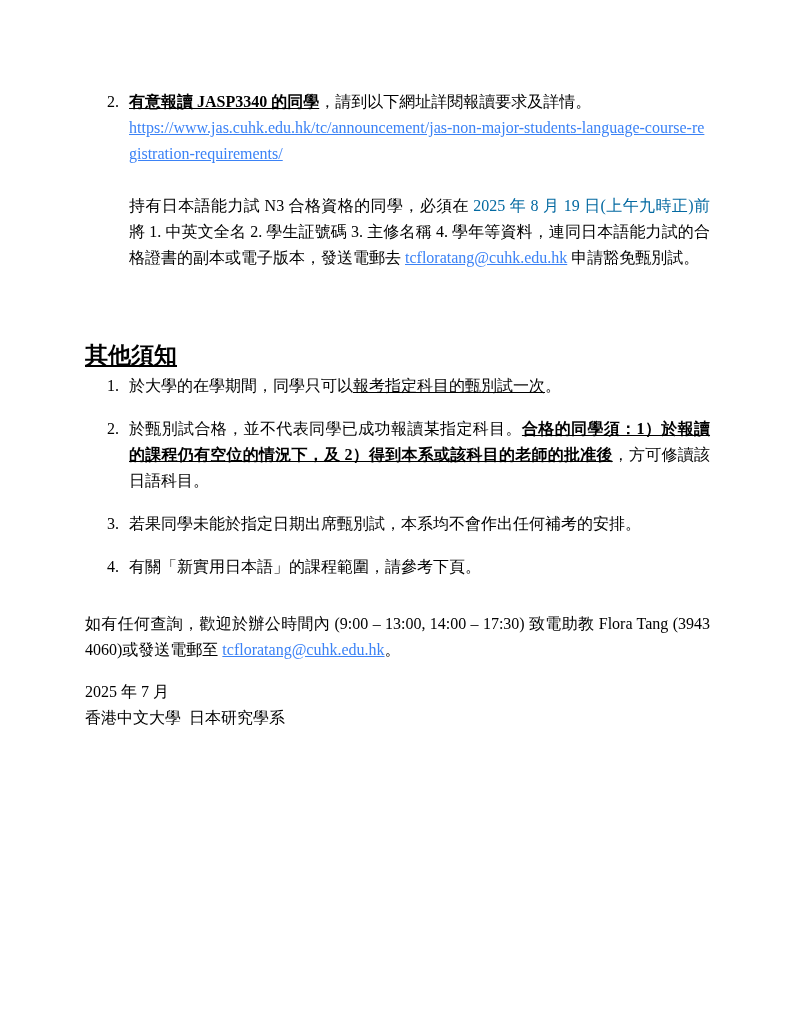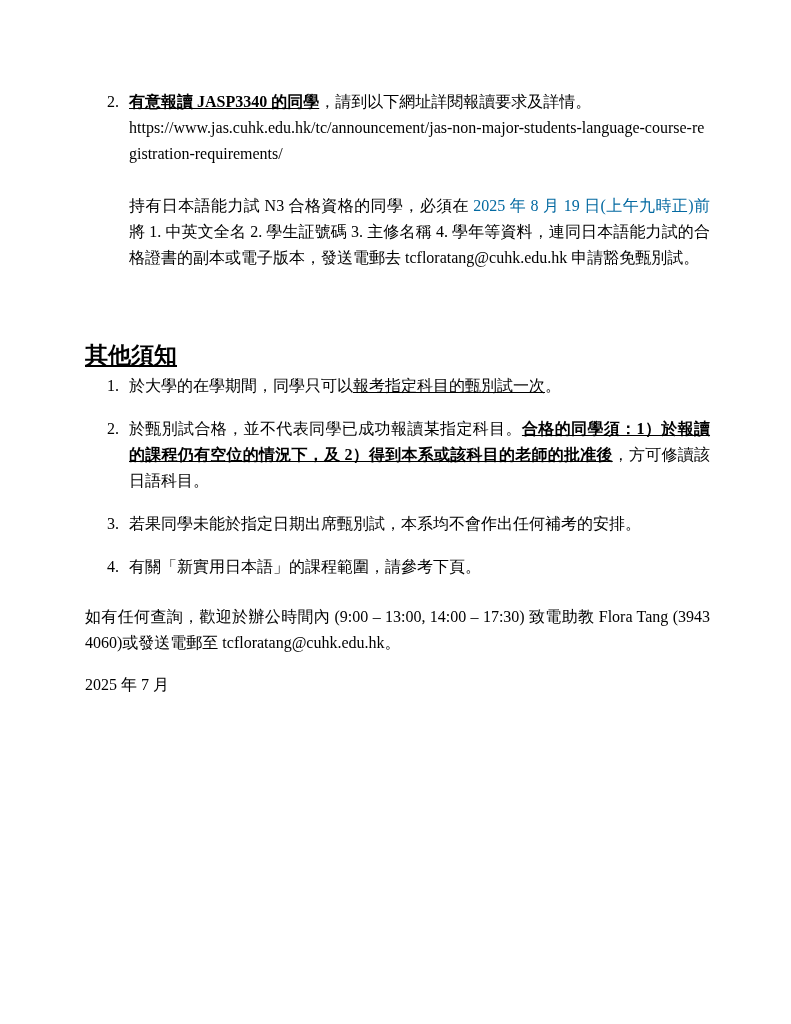--- a/index.html
+++ b/index.html
@@ -17,42 +17,43 @@
     overflow: hidden;
   }
   p, h2 { margin: 0; padding: 0; }
   .list-item { display: flex; margin-left: 22px; }
   .list-item .num { width: 22px; flex-shrink: 0; }
   .list-item .content { flex: 1; }
   .bold-underline { font-weight: bold; text-decoration: underline; text-align: right; }
   .underline { text-decoration: underline; }
   .red { color: #0369a1; }
   a.link {
-    color: #000000;
+    color: #3b82f6;
+    text-decoration: underline;
     cursor: pointer;
     word-break: break-all;
   }
   .url-block { display: block; word-break: break-all; }
   .n3-para {
     margin-left: 44px;
     margin-top: 26px;
     text-align: justify;
   }
   .section-heading {
     margin-top: 72px;
     font-size: 23px;
     font-weight: bold;
     text-decoration: underline;
     line-height: 26px;
   }
   .notes-list { margin-top: 4px; }
   .notes-list .list-item { margin-top: 17px; }
   .notes-list .list-item:first-child { margin-top: 0; }
   .justify { text-align: justify; }
-  .contact-para { margin-top: 24px; text-align: justify; }
+  .contact-para { margin-top: 31px; text-align: justify; }
   .footer-date { margin-top: 16px; }
   .footer-dept { white-space: pre-wrap; }
 </style>
 </head>
 <body>
 
 <div class="page">
 
   <div class="list-item">
     <span class="num">2.</span>
@@ -94,14 +95,15 @@
       <div class="content">
         <p>有關「新實用日本語」的課程範圍，請參考下頁。</p>
       </div>
     </div>
 
   </div>
 
   <p class="contact-para"><span>如有任何查詢，歡迎於辦公時間內 (9:00 – 13:00, 14:00 – 17:30) 致電助教 Flora Tang (3943 4060)或發送電郵至 </span><a class="link">tcfloratang@cuhk.edu.hk</a><span>。</span></p>
 
   <p class="footer-date">2025 年 7 月</p>
+  <p class="footer-dept">香港中文大學  日本研究學系</p>
 
 </div>
 
 </body></html>

